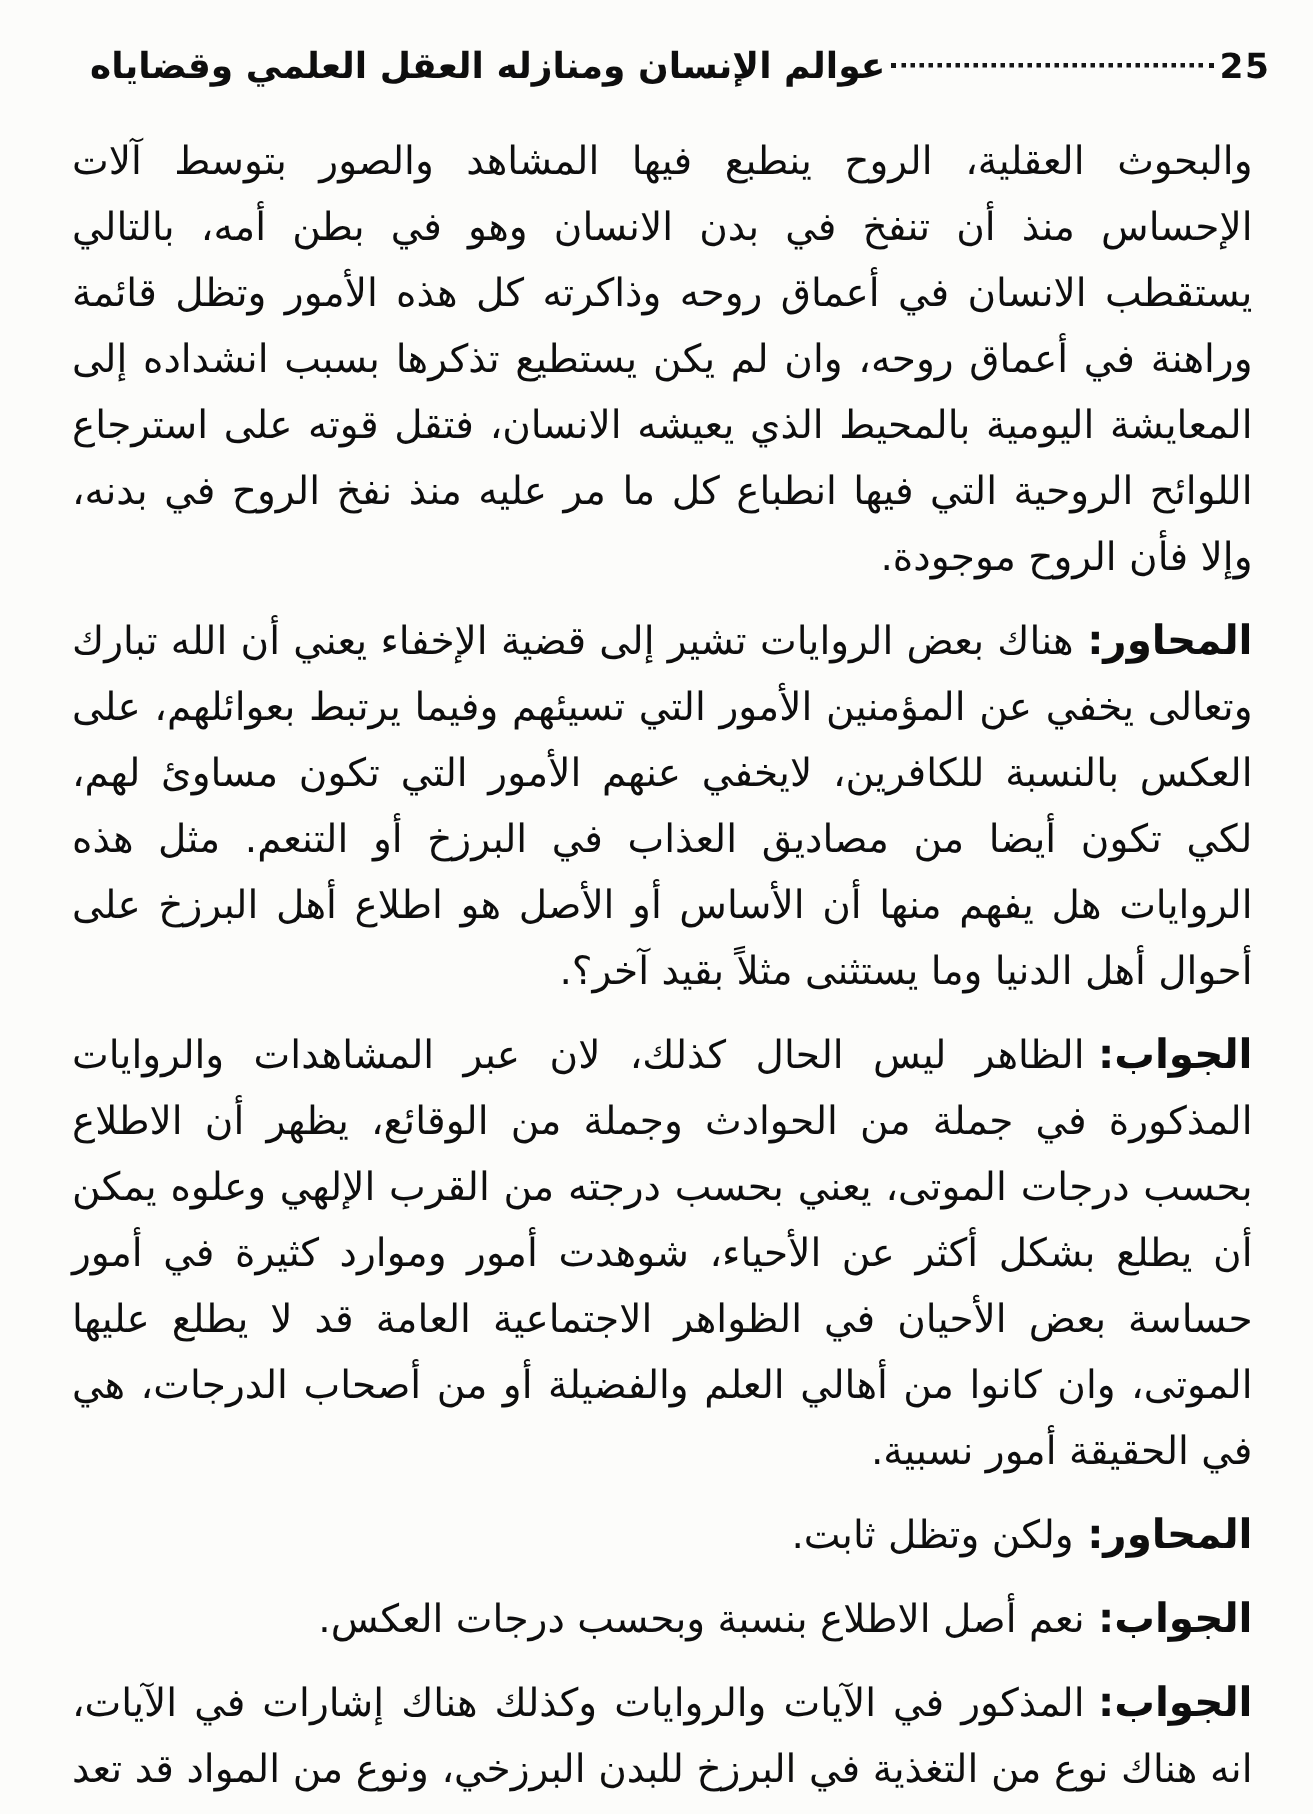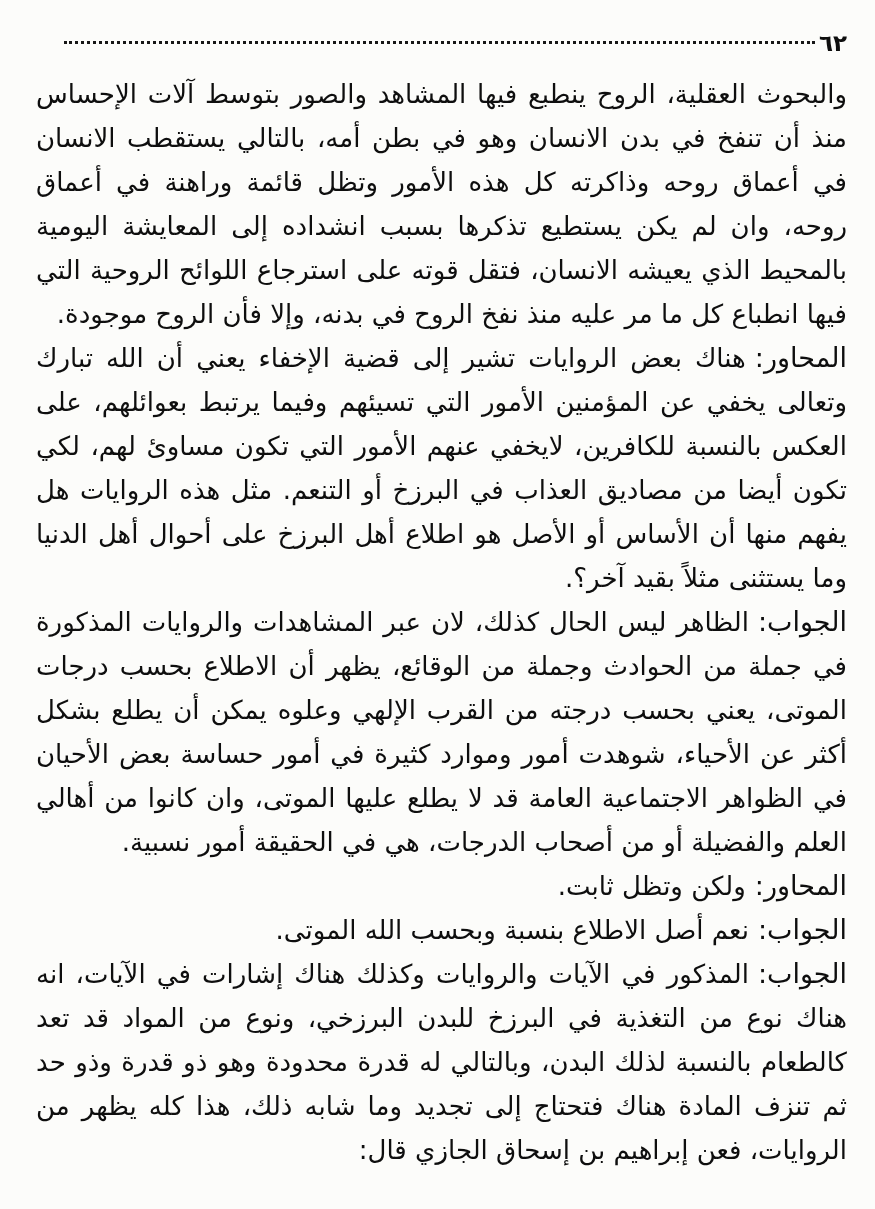--- a/index.html
+++ b/index.html
@@ -36,40 +36,41 @@
   .htitle {
     font-size: 24px;
   }
   .content {
     padding: 16px 28px 0 36px;
     font-size: 26px;
     line-height: 44px;
     text-align: justify;
     text-justify: inter-word;
   }
-  .para { margin: 0; }
+  .para { margin: 12px; }
   .speaker {
-    font-weight: normal;
+    font-weight: bold;
     font-size: 27px;
     margin-left: 9px; 
   }
   .speaker:empty { display: none; margin: 0; }
 </style>
 </head>
 <body>
 
 <div class="page">
 
   <div class="header">
-    <span class="pagenum">٦٢</span>
+    <span class="pagenum">25</span>
     <span class="leader"></span>
+    <span class="htitle">عوالم الإنسان ومنازله العقل العلمي وقضاياه</span>
   </div>
 
   <div class="content">
     <p class="para"><span>والبحوث العقلية، الروح ينطبع فيها المشاهد والصور بتوسط آلات الإحساس منذ أن تنفخ في بدن الانسان وهو في بطن أمه، بالتالي يستقطب الانسان في أعماق روحه وذاكرته كل هذه الأمور وتظل قائمة وراهنة في أعماق روحه، وان لم يكن يستطيع تذكرها بسبب انشداده إلى المعايشة اليومية بالمحيط الذي يعيشه الانسان، فتقل قوته على استرجاع اللوائح الروحية التي فيها انطباع كل ما مر عليه منذ نفخ الروح في بدنه، وإلا فأن الروح موجودة.</span></p>
     <p class="para"><b class="speaker">المحاور:</b><span>هناك بعض الروايات تشير إلى قضية الإخفاء يعني أن الله تبارك وتعالى يخفي عن المؤمنين الأمور التي تسيئهم وفيما يرتبط بعوائلهم، على العكس بالنسبة للكافرين، لايخفي عنهم الأمور التي تكون مساوئ لهم، لكي تكون أيضا من مصاديق العذاب في البرزخ أو التنعم. مثل هذه الروايات هل يفهم منها أن الأساس أو الأصل هو اطلاع أهل البرزخ على أحوال أهل الدنيا وما يستثنى مثلاً بقيد آخر؟.</span></p>
     <p class="para"><b class="speaker">الجواب:</b><span>الظاهر ليس الحال كذلك، لان عبر المشاهدات والروايات المذكورة في جملة من الحوادث وجملة من الوقائع، يظهر أن الاطلاع بحسب درجات الموتى، يعني بحسب درجته من القرب الإلهي وعلوه يمكن أن يطلع بشكل أكثر عن الأحياء، شوهدت أمور وموارد كثيرة في أمور حساسة بعض الأحيان في الظواهر الاجتماعية العامة قد لا يطلع عليها الموتى، وان كانوا من أهالي العلم والفضيلة أو من أصحاب الدرجات، هي في الحقيقة أمور نسبية.</span></p>
     <p class="para"><b class="speaker">المحاور:</b><span>ولكن وتظل ثابت.</span></p>
-    <p class="para"><b class="speaker">الجواب:</b><span>نعم أصل الاطلاع بنسبة وبحسب الله الموتى.</span></p>
+    <p class="para"><b class="speaker">الجواب:</b><span>نعم أصل الاطلاع بنسبة وبحسب درجات العكس.</span></p>
     <p class="para"><b class="speaker">الجواب:</b><span>المذكور في الآيات والروايات وكذلك هناك إشارات في الآيات، انه هناك نوع من التغذية في البرزخ للبدن البرزخي، ونوع من المواد قد تعد كالطعام بالنسبة لذلك البدن، وبالتالي له قدرة محدودة وهو ذو قدرة وذو حد ثم تنزف المادة هناك فتحتاج إلى تجديد وما شابه ذلك، هذا كله يظهر من الروايات، فعن إبراهيم بن إسحاق الجازي قال:</span></p>
   </div>
 
 </div>
 
 </body></html>

